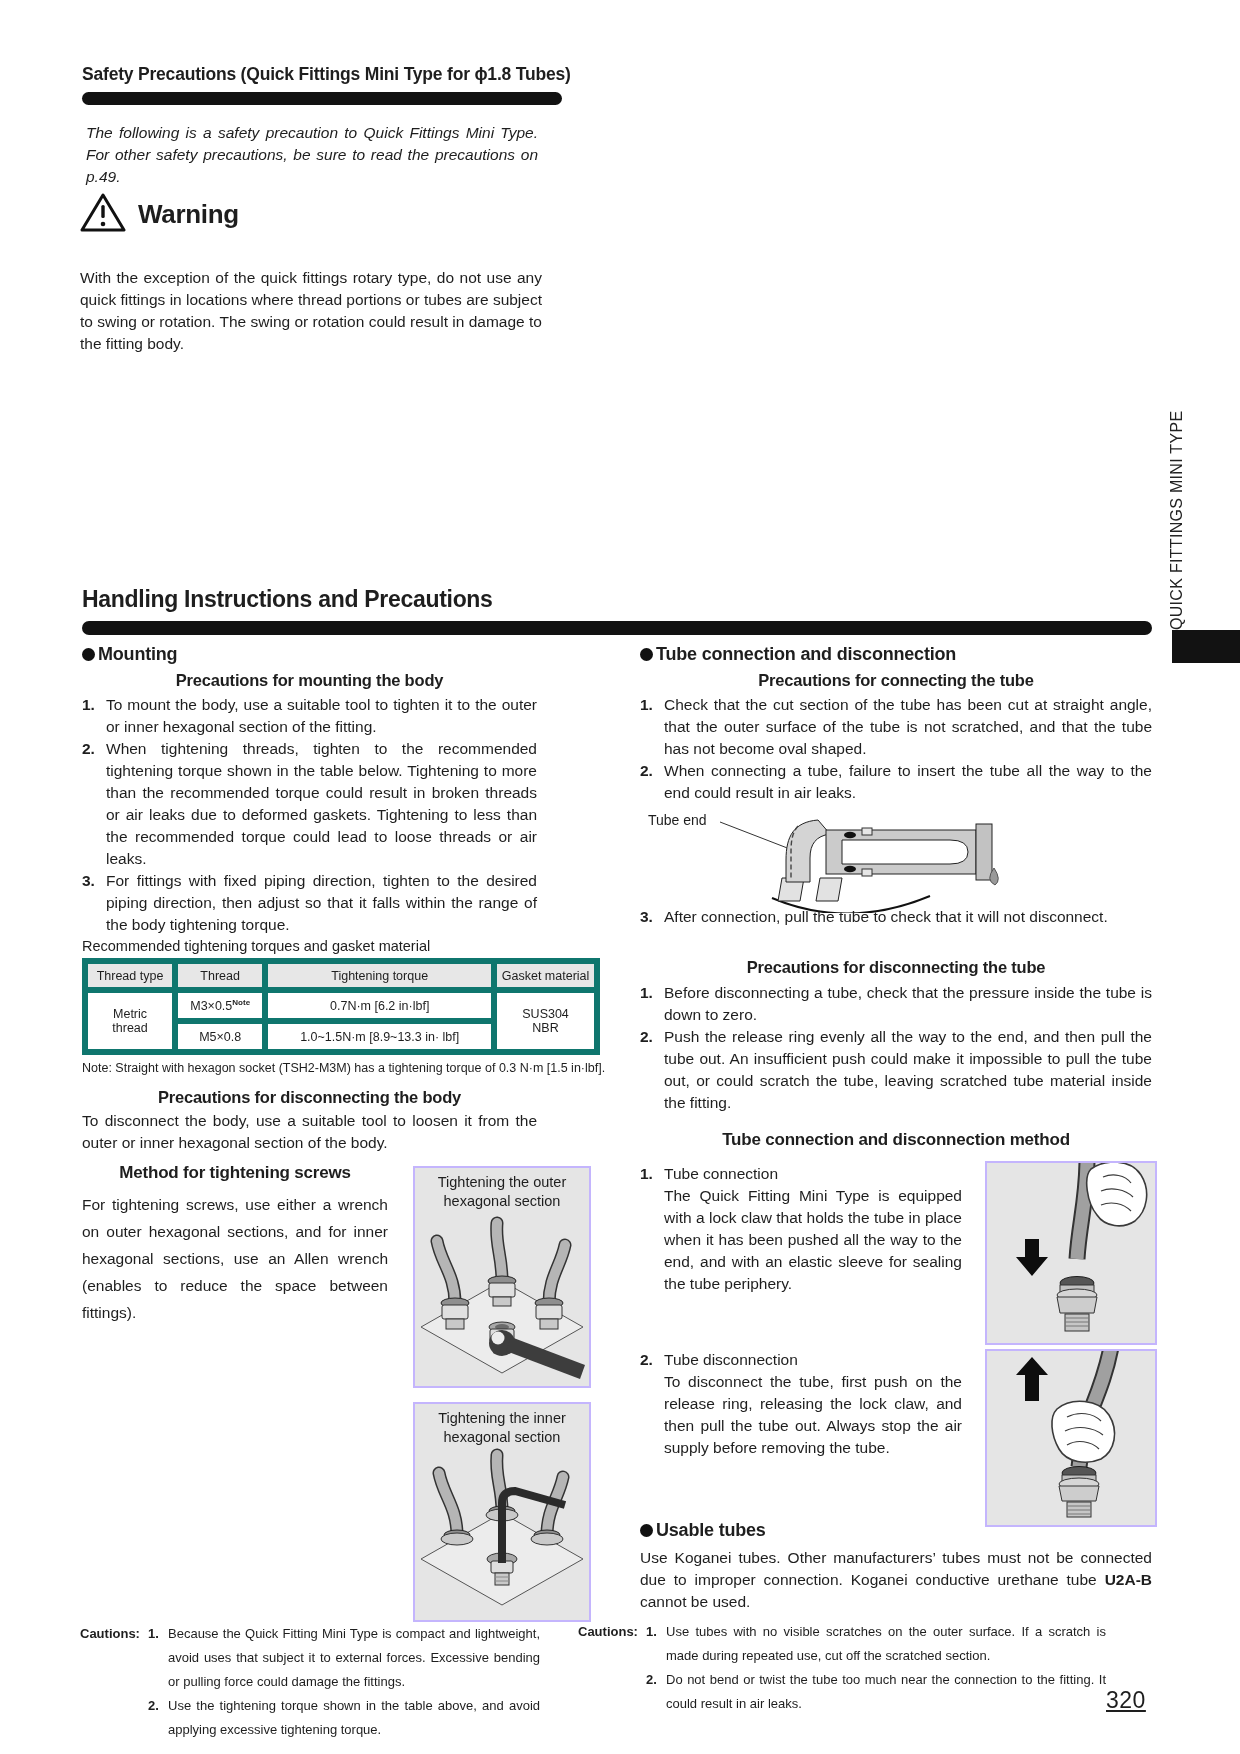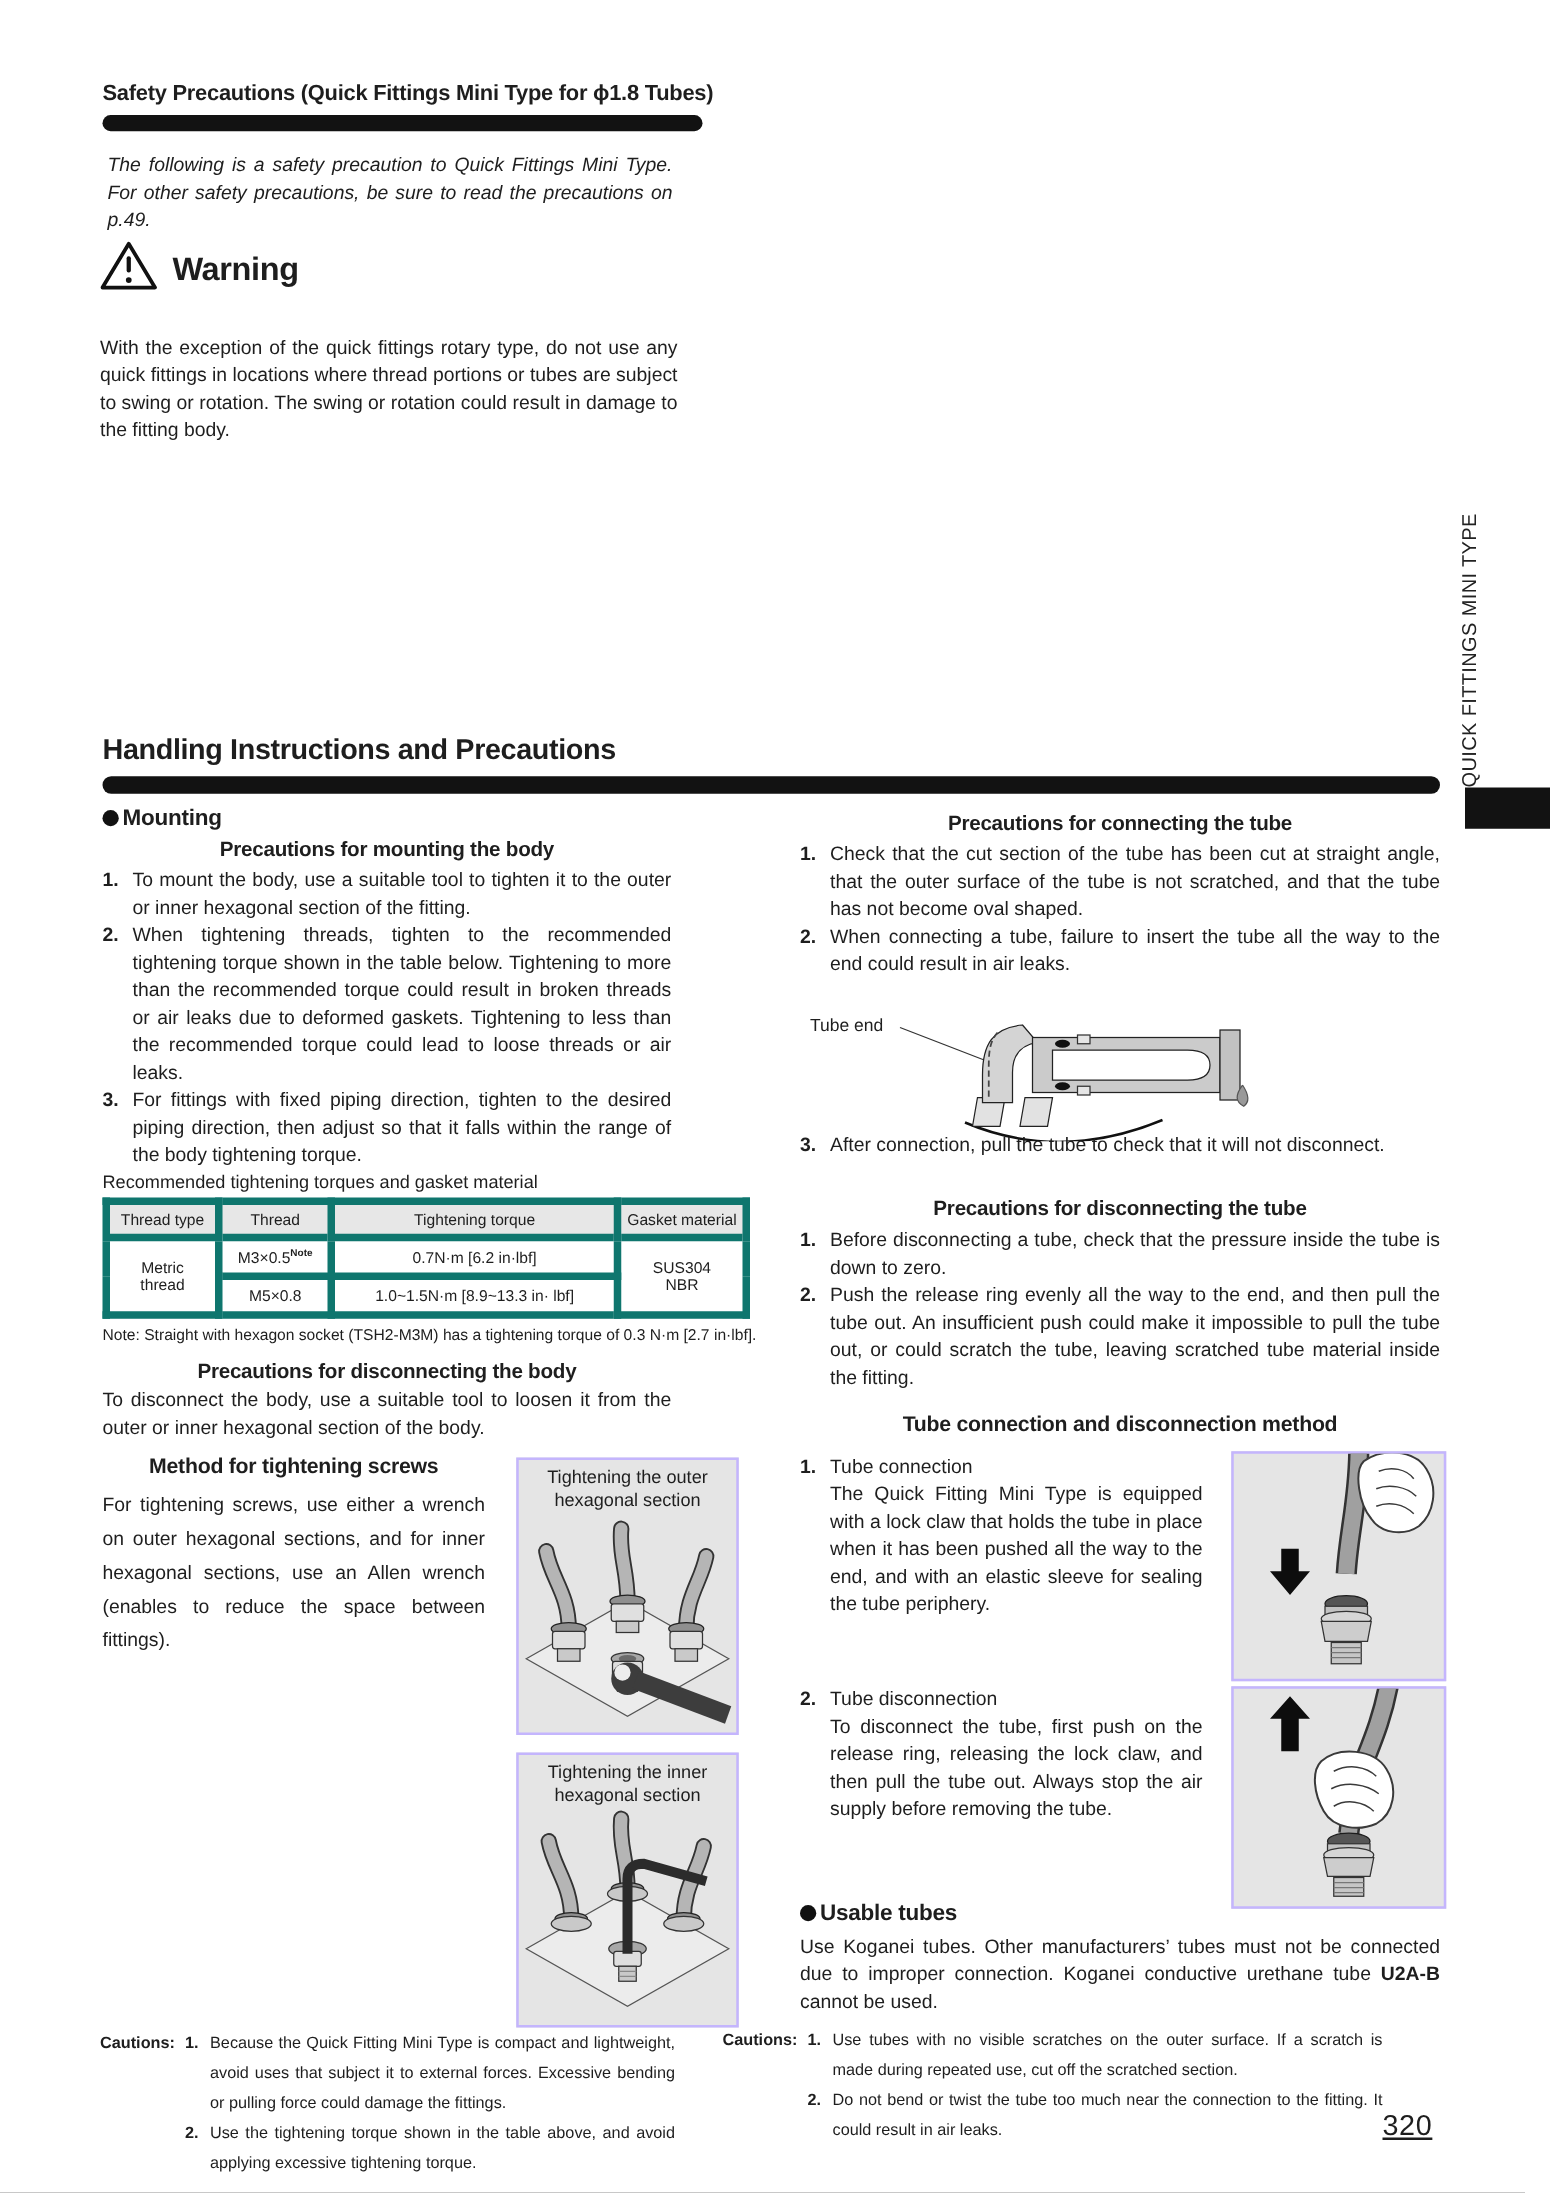--- a/index.html
+++ b/index.html
@@ -147,21 +147,21 @@
           <div>SUS304</div>
           <div>NBR</div>
         </td>
       </tr>
       <tr>
         <td>M5×0.8</td>
         <td>1.0~1.5N·m [8.9~13.3 in· lbf]</td>
       </tr>
     </tbody>
       </table>
-    <div class="tbl-note">Note: Straight with hexagon socket (TSH2-M3M) has a tightening torque of 0.3 N·m [2.7 in·lbf].</div>
+    <div class="tbl-note">Note: Straight with hexagon socket (TSH2-M3M) has a tightening torque of 0.3 N·m [1.5 in·lbf].</div>
   </div>
 
   <div class="abs" style="left:82px; top:1088px; width:455px;">
     <div class="sub-head" style="margin-top:0;">Precautions for disconnecting the body</div>
     <div class="body-text jt" style="margin-top:3px;">To disconnect the body, use a suitable tool to loosen it from the outer or inner hexagonal section of the body.</div>
   </div>
 
   <div class="abs" style="left:82px; top:1163px; width:306px;">
     <div class="sub-head" style="margin-top:0; font-size:17px;">Method for tightening screws</div>
     <div class="body-text jt" style="margin-top:8px; line-height:27px;">For tightening screws, use either a wrench on outer hexagonal sections, and for inner hexagonal sections, use an Allen wrench (enables to reduce the space between fittings).</div>
@@ -253,20 +253,24 @@
         <span class="txt">Because the Quick Fitting Mini Type is compact and lightweight, avoid uses that subject it to external forces. Excessive bending or pulling force could damage the fittings.</span>
       </span>
       <span class="citem">
         <span class="num">2.</span>
         <span class="txt">Use the tightening torque shown in the table above, and avoid applying excessive tightening torque.</span>
       </span>
     </span>
   </div>
 
   <div class="abs" style="left:640px; top:644px; width:512px;">
+    <div class="bullet-head">
+      <span class="disc"></span>
+      <span>Tube connection and disconnection</span>
+    </div>
     <div class="sub-head">Precautions for connecting the tube</div>
     <div class="body-text" style="margin-top:4px;">
       <div class="li">
         <span class="num">1.</span>
         <span class="txt">Check that the cut section of the tube has been cut at straight angle, that the outer surface of the tube is not scratched, and that the tube has not become oval shaped.</span>
       </div>
       <div class="li">
         <span class="num">2.</span>
         <span class="txt">When connecting a tube, failure to insert the tube all the way to the end could result in air leaks.</span>
       </div>

